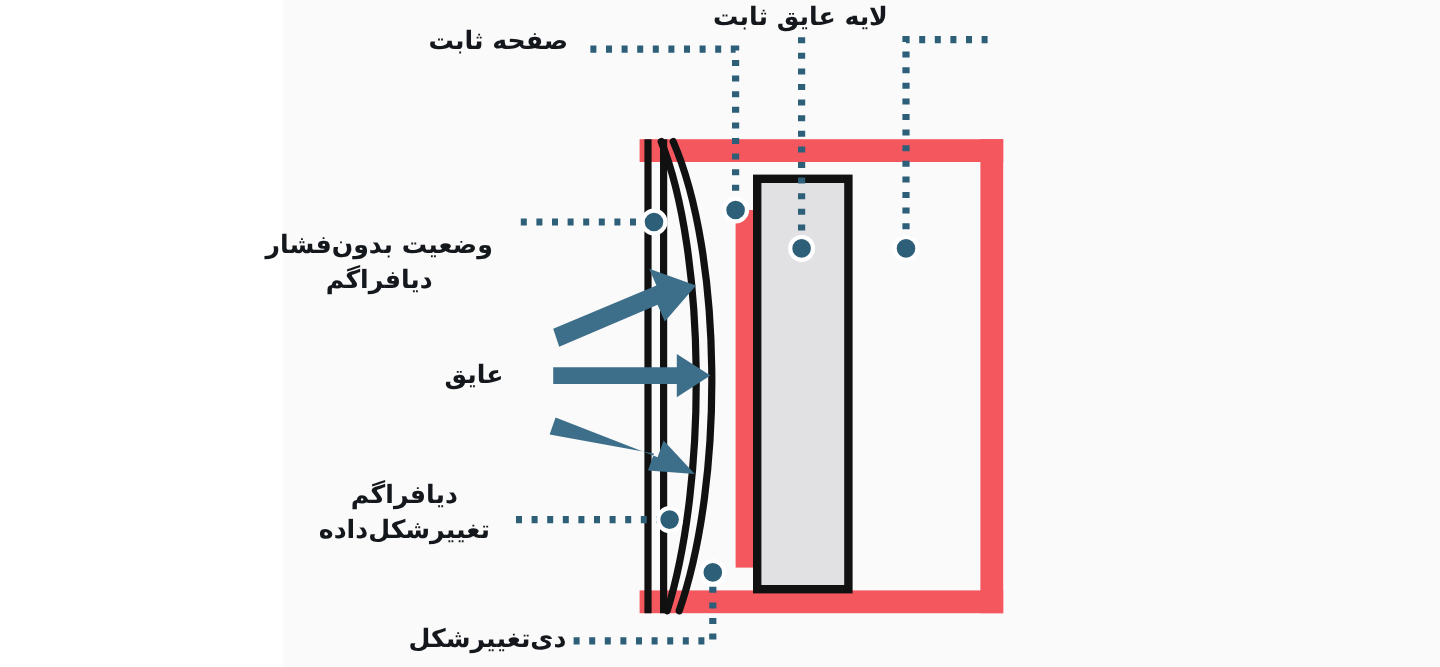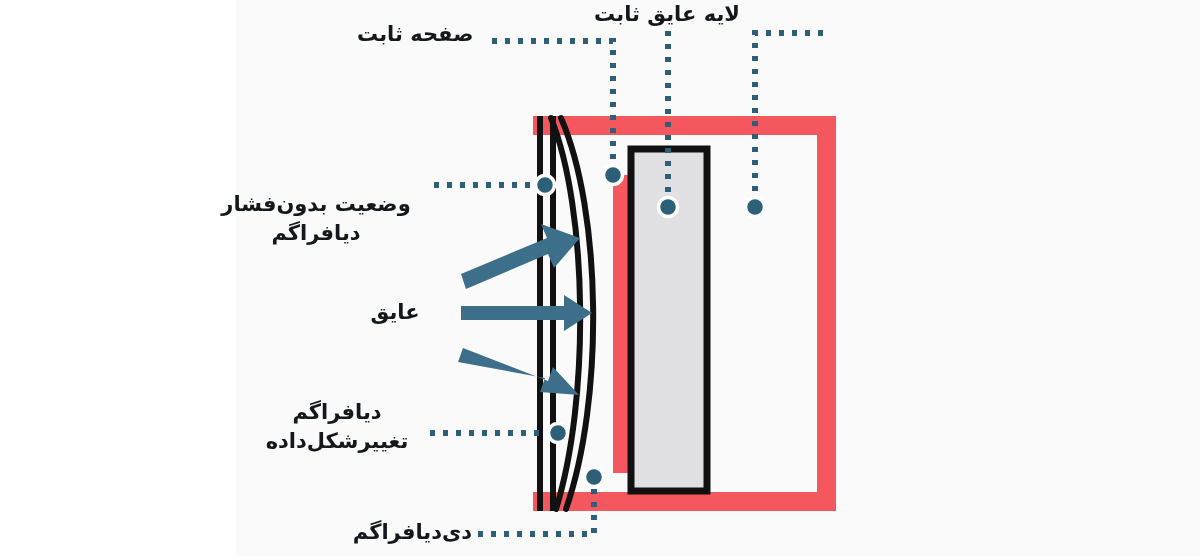--- a/index.html
+++ b/index.html
@@ -118,15 +118,15 @@
 
 
   <div class="label" style="left:204px; top:150px; width:224px; text-align:center;margin-top:40px;">وضعیت بدون‌فشار
 دیافراگم</div>
 
   <div class="label" style="left:355px; top:298px; width:80px; text-align:center;">عایق</div>
 
   <div class="label" style="left:250px; top:398px; width:174px; text-align:center;">دیافراگم
 تغییرشکل‌داده</div>
 
-  <div class="label" style="left:350px; top:518px; width:122px; text-align:right;">دی‌دیافراگم</div>
+  <div class="label" style="left:350px; top:518px; width:122px; text-align:right;">دی‌تغییرشکل</div>
 
 </div>
 
 </body></html>

